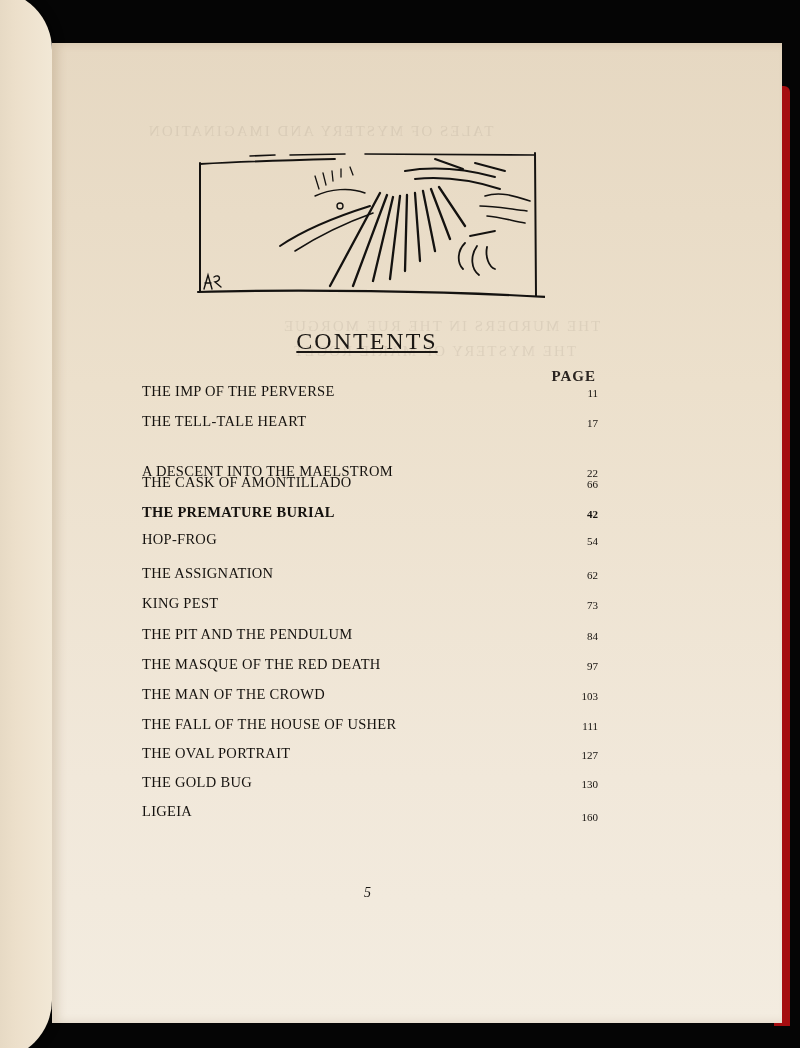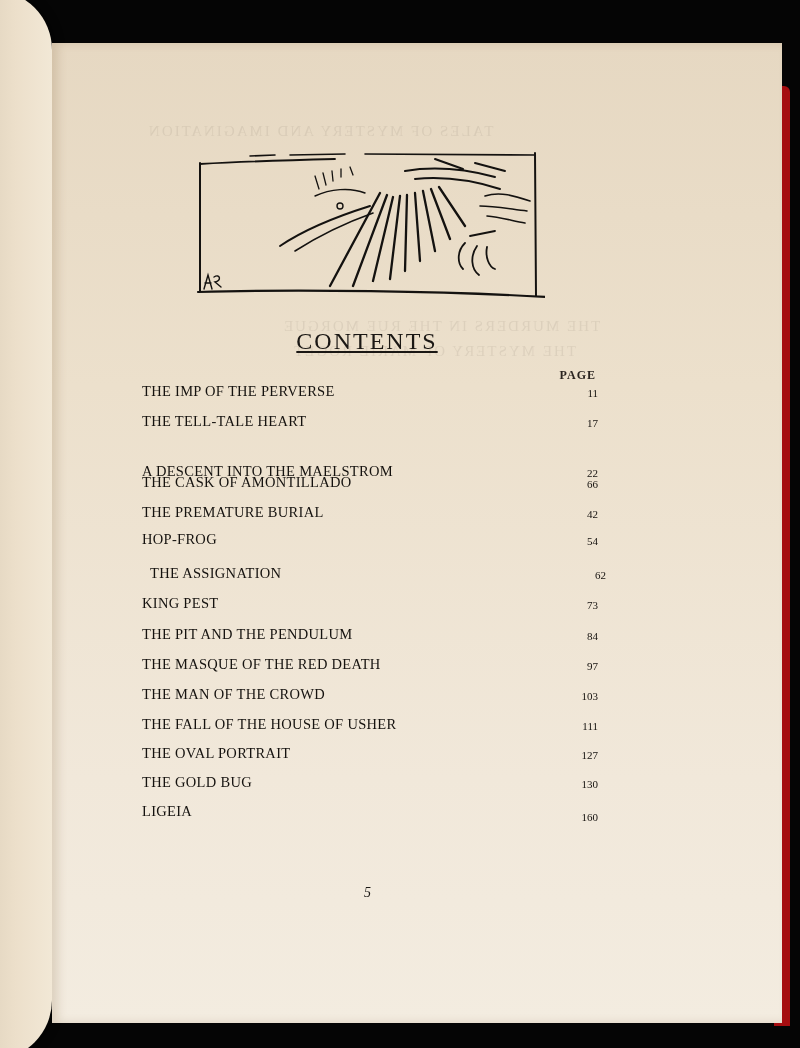--- a/index.html
+++ b/index.html
@@ -30,21 +30,21 @@
   }
   .vignette {
     position: absolute; left: 143px; top: 108px; width: 350px; height: 155px;
   }
   .title {
     position: absolute; left: 0; width: 630px; top: 285px; text-align: center;
     font-size: 24px; letter-spacing: 2px; color: #1a1714; text-decoration: underline;
   }
   .page-header {
     position: absolute; right: 186px; top: 325px;
-    font-size: 12px; font-weight: bold; letter-spacing: 1px; color: #2a2420;
+    font-size: 15px; font-weight: bold; letter-spacing: 1px; color: #2a2420;
   }
   .toc { position: absolute; left: 0; top: 0; width: 592px; height: 980px; }
   .row { position: absolute; left: 90px; width: 456px; height: 22px; }
   .row .name {
     position: absolute; left: 0; top: 0; font-size: 14.5px; color: #15120f;
     letter-spacing: 0.3px; white-space: nowrap;
   }
   .row .pg {
     position: absolute; right: 0; top: 4px; font-size: 11px; color: #15120f;
     font-variant: oldstyle-nums;
@@ -102,29 +102,29 @@
       <span class="pg">17</span>
     </div>
     <div class="row" style="top:420px;">
       <span class="name">A DESCENT INTO THE MAELSTROM</span>
       <span class="pg">22</span>
     </div>
     <div class="row" style="top:431px;">
       <span class="name">THE CASK OF AMONTILLADO</span>
       <span class="pg">66</span>
     </div>
-    <div class="row" style="top:461px;">
+    <div class="row" style="top:461px;font-weight:bold;">
       <span class="name">THE PREMATURE BURIAL</span>
       <span class="pg">42</span>
     </div>
     <div class="row" style="top:488px;">
       <span class="name">HOP-FROG</span>
       <span class="pg">54</span>
     </div>
-    <div class="row" style="top:522px;margin-left:8px;">
+    <div class="row" style="top:522px;">
       <span class="name">THE ASSIGNATION</span>
       <span class="pg">62</span>
     </div>
     <div class="row" style="top:552px;">
       <span class="name">KING PEST</span>
       <span class="pg">73</span>
     </div>
     <div class="row" style="top:583px;">
       <span class="name">THE PIT AND THE PENDULUM</span>
       <span class="pg">84</span>

